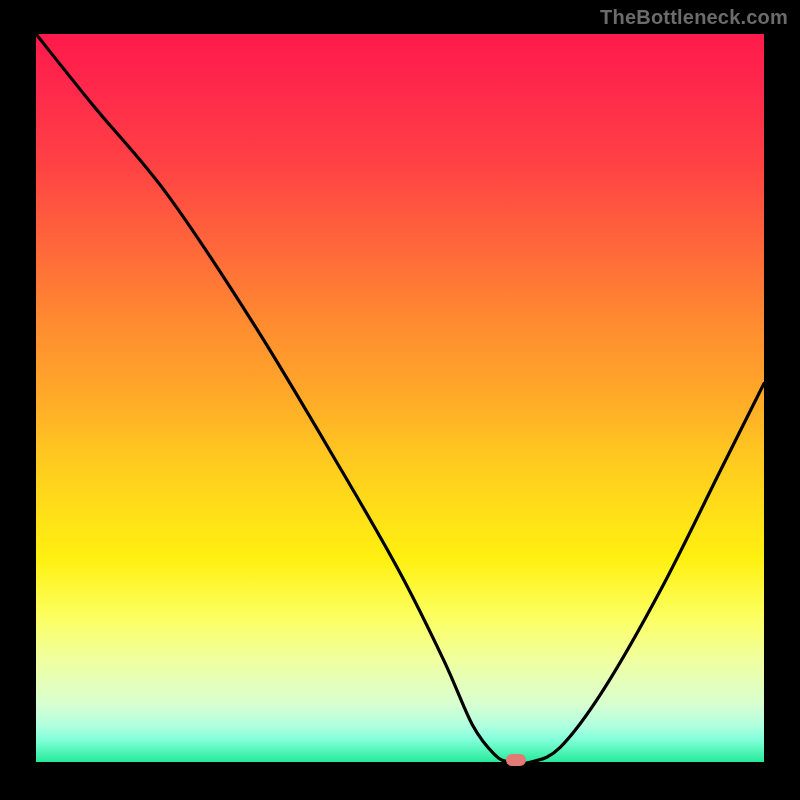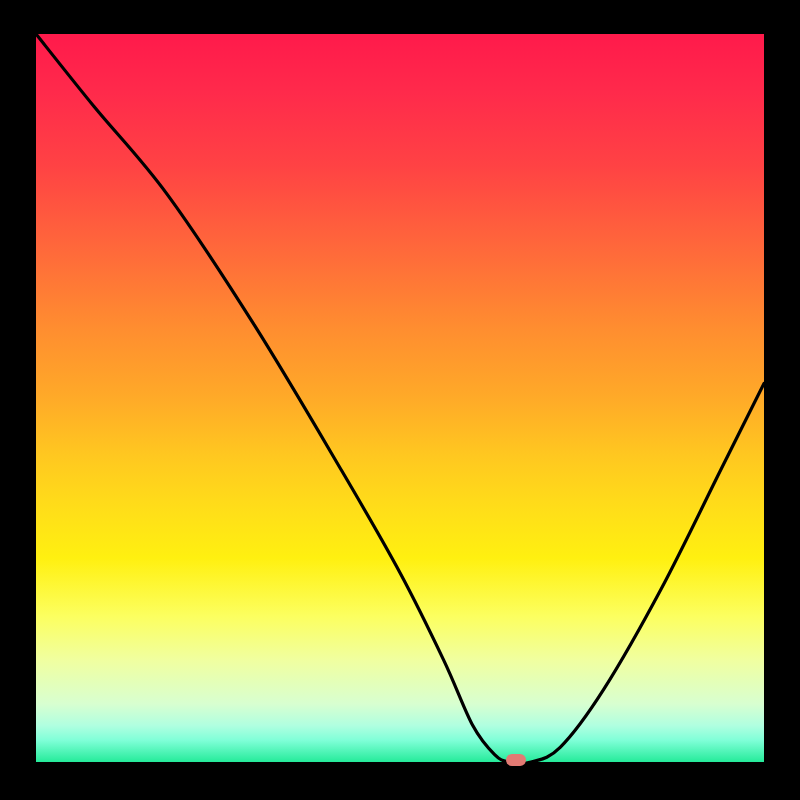--- a/index.html
+++ b/index.html
@@ -64,20 +64,21 @@
     border-radius: 6px;
     background: #e27a73;
     transform: translate(-50%, -50%);
   }
 </style>
 </head>
 <body>
 
 <div class="frame">
 
+  <div class="watermark">TheBottleneck.com</div>
 
   <div class="plot-area">
 
     <svg class="curve" viewBox="0 0 728 728" preserveAspectRatio="none">
       <path fill="none" stroke="#000000" stroke-width="3.2" stroke-linecap="round" d="M 0 0 C 9.706666666666667 12.133333333333326, 36.400000000000006 46.10666666666663, 58.24 72.79999999999995 C 80.08 99.49333333333328, 104.34666666666666 123.75999999999996, 131.04 160.15999999999997 C 157.73333333333332 196.55999999999997, 189.28 245.0933333333333, 218.4 291.2 C 247.52 337.3066666666667, 281.49333333333334 395.5466666666667, 305.76 436.8 C 330.02666666666664 478.05333333333334, 347.0133333333333 507.1733333333334, 364 538.72 C 380.9866666666667 570.2666666666667, 395.54666666666674 600.5999999999999, 407.68000000000006 626.0799999999999 C 419.8133333333334 651.56, 428.3066666666667 675.8266666666667, 436.8 691.6 C 445.29333333333335 707.3733333333333, 452.5733333333333 714.6533333333334, 458.64 720.72 C 464.70666666666665 726.7866666666666, 467.1333333333333 726.7866666666666, 473.2 728 C 479.26666666666665 729.2133333333334, 486.5466666666667 730.4266666666666, 495.04 728 C 503.53333333333336 725.5733333333334, 512.0266666666666 725.5733333333334, 524.16 713.44 C 536.2933333333333 701.3066666666667, 550.8533333333334 681.8933333333334, 567.84 655.2 C 584.8266666666667 628.5066666666667, 606.6666666666667 589.68, 626.08 553.28 C 645.4933333333333 516.88, 667.3333333333333 470.7733333333333, 684.3199999999999 436.8 C 701.3066666666666 402.8266666666667, 720.72 364, 728 349.44"></path>
     </svg>
 
     <div class="marker" style="left: 480.48px; top: 726px; background: rgb(226, 122, 115);"></div>
 
   </div>

